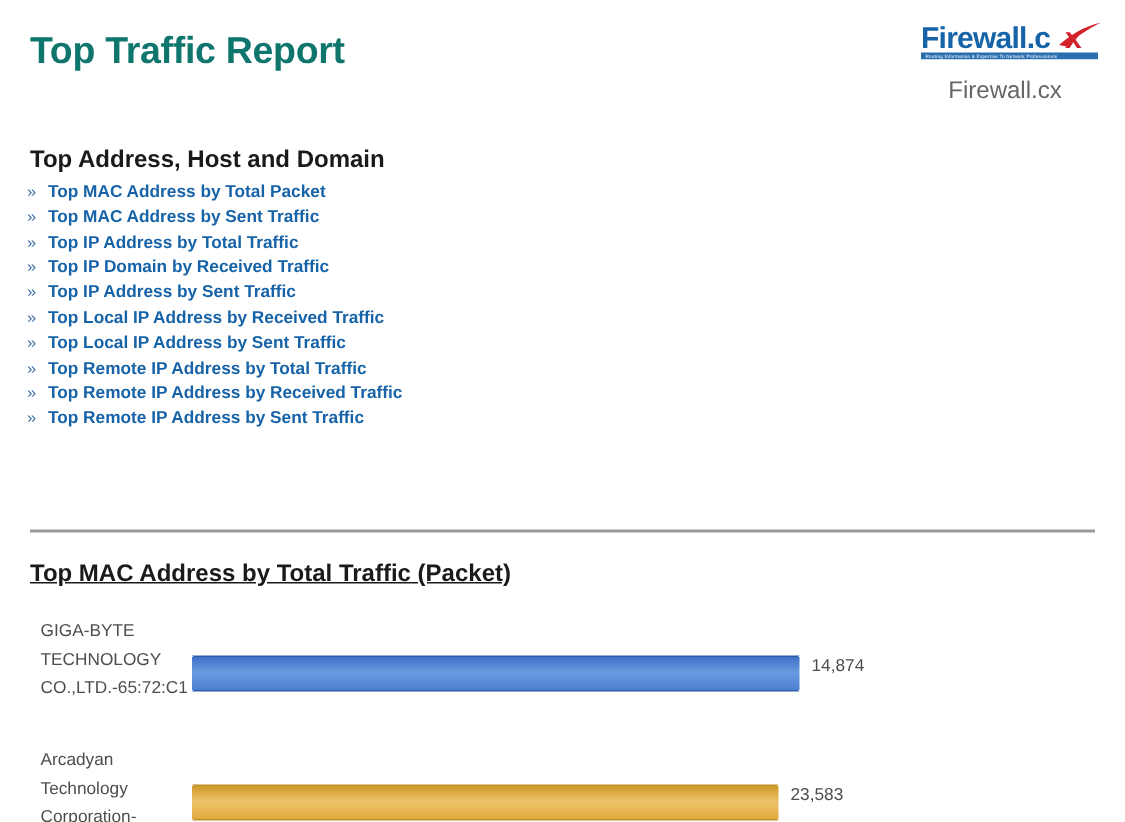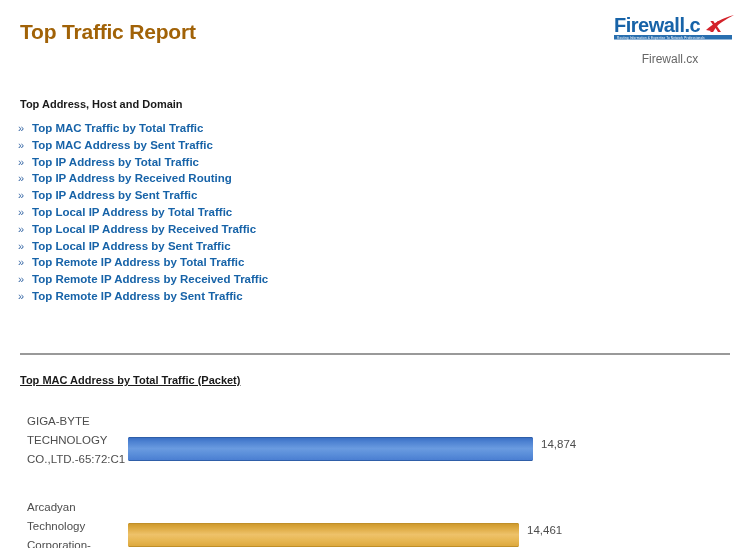--- a/index.html
+++ b/index.html
@@ -17,53 +17,53 @@
 
   
   .page-header {
     position: relative;
     height: 88px;
   }
   .page-title {
     position: absolute;
     left: 20px;
     top: 20px;
-    font-size: 21px;
+    font-size: 25px;
     font-weight: bold;
-    color: #a16207;
+    color: #0f766e;
     letter-spacing: -0.2px;
   }
   .brand-block {
     position: absolute;
     right: 8px;
     top: 14px;
     width: 140px;
     text-align: center;
   }
   .brand-logo {
     position: relative;
     width: 122px;
     height: 30px;
     margin-left: auto;
     margin-right: 6px;
   }
   .brand-logo svg { display: block; }
   .brand-caption {
     margin-top: 8px;
     margin-right: 4px;
-    font-size: 12px;
+    font-size: 16px;
     color: #666666;
     text-align: center;
   }
 
   
   .section-heading {
     position: absolute;
     left: 20px;
-    font-size: 11px;
+    font-size: 16px;
     font-weight: bold;
     color: #1a1a1a;
   }
   #addr-heading { top: 98px; }
 
   .link-list {
     position: absolute;
     left: 18px;
     top: 120px;
     margin: 0;
@@ -171,36 +171,33 @@
       </svg>
     </div>
     <div class="brand-caption">Firewall.cx</div>
   </div>
 </div>
 
 <div class="section-heading" id="addr-heading">Top Address, Host and Domain</div>
 
 <ul class="link-list">
   <li class="link-item">
-    <span class="bullet">»</span><a class="report-link" href="#">Top MAC Traffic by Total Traffic</a>
+    <span class="bullet">»</span><a class="report-link" href="#">Top MAC Address by Total Packet</a>
   </li>
   <li class="link-item">
     <span class="bullet">»</span><a class="report-link" href="#">Top MAC Address by Sent Traffic</a>
   </li>
   <li class="link-item">
     <span class="bullet">»</span><a class="report-link" href="#">Top IP Address by Total Traffic</a>
   </li>
   <li class="link-item">
-    <span class="bullet">»</span><a class="report-link" href="#">Top IP Address by Received Routing</a>
+    <span class="bullet">»</span><a class="report-link" href="#">Top IP Domain by Received Traffic</a>
   </li>
   <li class="link-item">
     <span class="bullet">»</span><a class="report-link" href="#">Top IP Address by Sent Traffic</a>
-  </li>
-  <li class="link-item">
-    <span class="bullet">»</span><a class="report-link" href="#">Top Local IP Address by Total Traffic</a>
   </li>
   <li class="link-item">
     <span class="bullet">»</span><a class="report-link" href="#">Top Local IP Address by Received Traffic</a>
   </li>
   <li class="link-item">
     <span class="bullet">»</span><a class="report-link" href="#">Top Local IP Address by Sent Traffic</a>
   </li>
   <li class="link-item">
     <span class="bullet">»</span><a class="report-link" href="#">Top Remote IP Address by Total Traffic</a>
   </li>
@@ -224,16 +221,16 @@
       <div class="bar bar-blue" id="bar-0" style="width: 405px;"></div>
     </div>
     <div class="bar-value" id="val-0" style="left: 541px;">14,874</div>
   </div>
 
   <div class="chart-row">
     <div class="bar-label">Arcadyan Technology Corporation-</div>
     <div class="bar-track" id="track-1" style="width: 391px;">
       <div class="bar bar-orange" id="bar-1" style="width: 391px;"></div>
     </div>
-    <div class="bar-value" id="val-1" style="left: 527px;">14,461</div>
+    <div class="bar-value" id="val-1" style="left: 527px;">23,583</div>
   </div>
 
 </div>
 
 </body></html>

